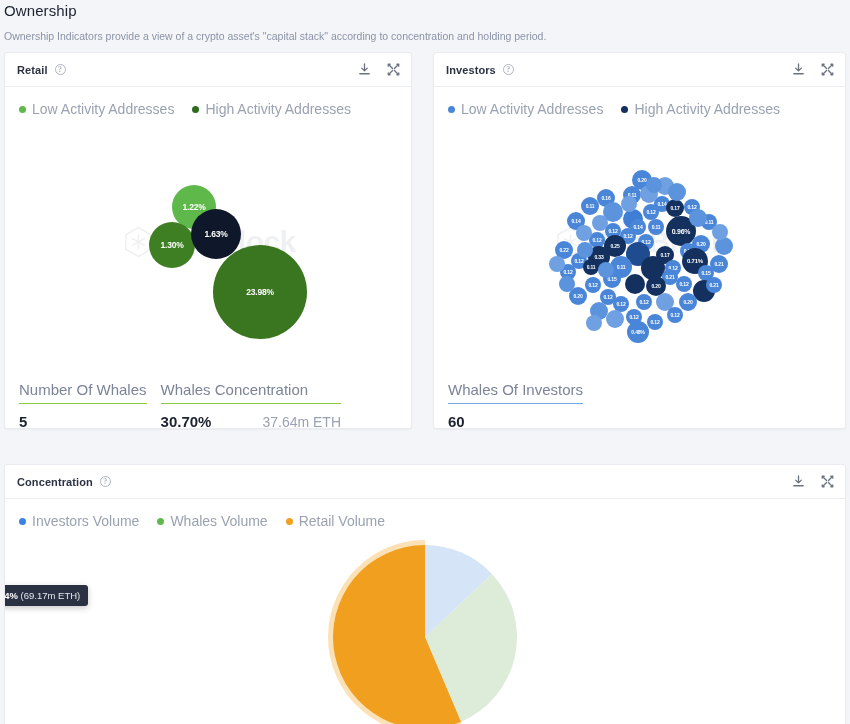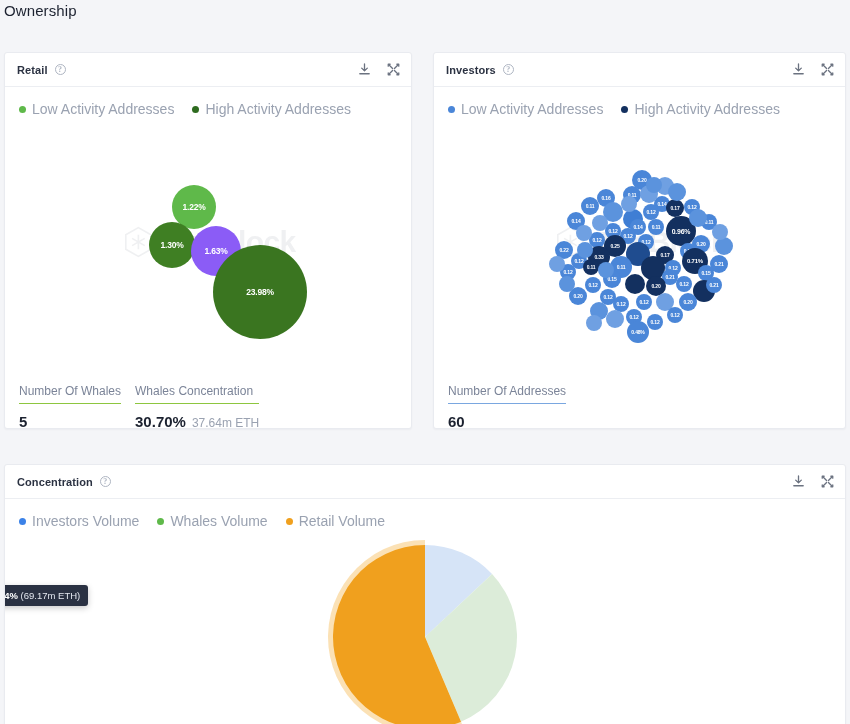--- a/index.html
+++ b/index.html
@@ -77,45 +77,46 @@
             display: flex; align-items: center; justify-content: center; }
   .bubble span {
     color: #fff; font-weight: 700; letter-spacing: -.2px;
     white-space: nowrap; pointer-events: none;
   }
 
   
   .stats { display: flex; padding: 14px 0 0 14px; gap: 0; }
   .stat { padding-right: 14px; }
   .stat-label {
-    font-size: 12px; color: #7b8498; padding-bottom: 5px;
+    font-size: 15px; color: #7b8498; padding-bottom: 5px;
     display: inline-block; white-space: nowrap;
   }
   .stat-rule { height: 1px; width: 100%; }
   .stat-value-row { margin-top: 9px; display: flex; align-items: baseline; gap: 6px; }
   .stat-value { font-size: 15px; font-weight: 700; color: #1c2230; }
-  .stat-sub { font-size: 12px; color: #9aa2b1; }
+  .stat-sub { font-size: 14px; color: #9aa2b1; margin-left: 45px; }
 
   
   #pie-wrap { position: relative; height: 208px; }
   #pie-svg { position: absolute; left: 50%; top: 8px; transform: translateX(-50%); }
   .tooltip {
     position: absolute; background: #2a3142; color: #fff;
     border-radius: 3px; padding: 5px 8px; white-space: nowrap;
     font-size: 9.5px; box-shadow: 0 2px 6px rgba(0,0,0,.22);
   }
   .tooltip b { font-weight: 700; }
   .tooltip .tt-sub { font-weight: 400; color: #e3e7ef; }
 </style>
 </head>
 <body>
 
 <div class="page">
 
   <div class="page-title">Ownership</div>
+  <div class="page-sub">Ownership Indicators provide a view of a crypto asset's "capital stack" according to concentration and holding period.</div>
 
   <div class="panel" id="panel-whales">
     <div class="panel-head">
       <h2>Retail</h2>
       <span class="help-icon">?</span>
       <div class="head-tools">
         <span class="tool-btn">
           <svg width="15" height="15" viewBox="0 0 16 16" fill="none" stroke="currentColor" stroke-width="1.4">
             <path d="M8 2v7M5 6.5L8 9.5l3-3" stroke-linecap="round" stroke-linejoin="round"></path>
             <path d="M3 12.5h10" stroke-linecap="round"></path>
@@ -148,21 +149,21 @@
           <path d="M20 12v16M13 16l14 8M27 16l-14 8"></path>
         </svg>
         <span class="wm-text">TheBlock</span>
       </div>
     <div class="bubble" style="left: 167px; top: 68px; width: 44px; height: 44px; background: rgb(95, 185, 74);">
           <span style="font-size: 8.5px;">1.22%</span>
         </div>
         <div class="bubble" style="left: 144px; top: 105px; width: 46px; height: 46px; background: rgb(63, 127, 35);">
           <span style="font-size: 8.5px;">1.30%</span>
         </div>
-        <div class="bubble" style="left: 186px; top: 109px; width: 50px; height: 50px; background: #8b5cf6;">
+        <div class="bubble" style="left: 186px; top: 92px; width: 50px; height: 50px; background: #0f172a;">
           <span style="font-size: 8.5px;">1.63%</span>
         </div>
         <div class="bubble" style="left: 208px; top: 128px; width: 94px; height: 94px; background: rgb(58, 117, 32);">
           <span style="font-size: 8.5px;">23.98%</span>
         </div>
       </div>
 
     <div class="stats">
       <div class="stat">
         <span class="stat-label">Number Of Whales</span>
@@ -380,21 +381,21 @@
         <div class="bubble" style="left: 187px; top: 79px; width: 16px; height: 16px; background: rgb(111, 160, 226);"></div>
         <div class="bubble" style="left: 255px; top: 92px; width: 18px; height: 18px; background: rgb(91, 147, 221);"></div>
         <div class="bubble" style="left: 278px; top: 107px; width: 16px; height: 16px; background: rgb(111, 160, 226);"></div>
         <div class="bubble" style="left: 125px; top: 159px; width: 16px; height: 16px; background: rgb(91, 147, 221);"></div>
         <div class="bubble" style="left: 152px; top: 198px; width: 16px; height: 16px; background: rgb(111, 160, 226);"></div>
         <div class="bubble" style="left: 212px; top: 60px; width: 16px; height: 16px; background: rgb(91, 147, 221);"></div>
       </div>
 
     <div class="stats">
       <div class="stat">
-        <span class="stat-label">Number Of Addresses</span>
+        <span class="stat-label">Whales Of Investors</span>
         <div class="stat-rule" style="background:#7aa7e0"></div>
         <div class="stat-value-row">
           <span class="stat-value">60</span>
         </div>
       </div>
     </div>
   </div>
 
   <div class="panel" id="panel-concent">
     <div class="panel-head">

